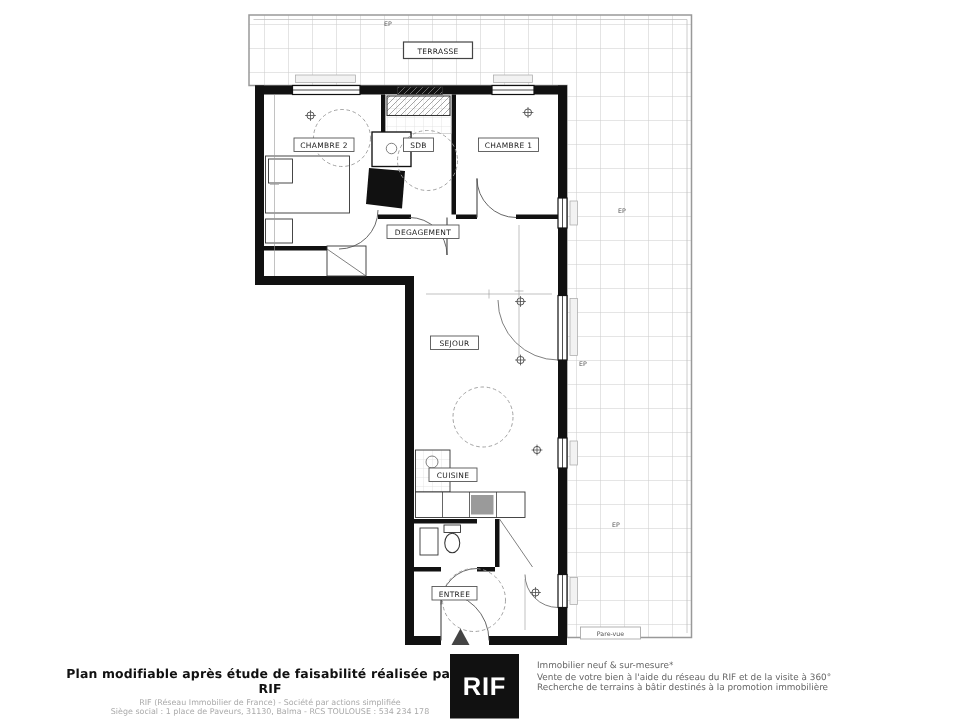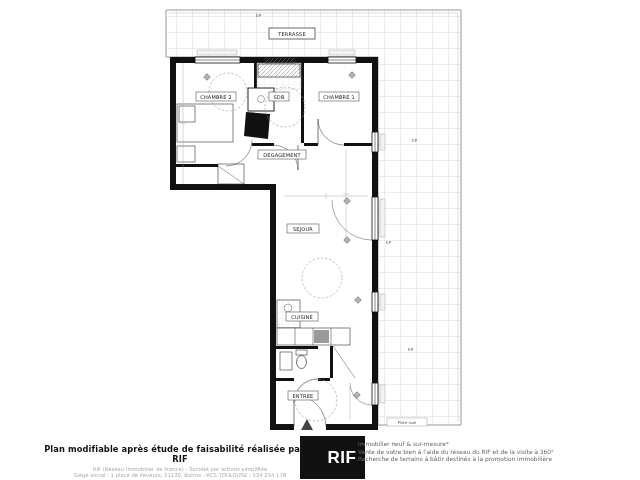--- a/index.html
+++ b/index.html
@@ -4,21 +4,21 @@
 <style>
   html,body{margin:0;padding:0;background:#fff;}
   .page{position:relative;width:640px;height:480px;background:#ffffff;overflow:hidden;
         font-family:"DejaVu Sans", sans-serif;}
   .plan-svg{position:absolute;left:0;top:0;}
   
   .footer-left{position:absolute;left:40px;top:444px;width:280px;text-align:center;}
   .footer-title{font-size:8.3px;font-weight:bold;color:#111;letter-spacing:0.1px;}
   .footer-sub{font-size:5.3px;color:#a9a9a9;line-height:6.4px;margin-top:2px;}
   .rif-logo{position:absolute;left:300px;top:436px;width:46px;height:43px;background:#111;
-            display:flex;align-items:center;justify-content:center;padding-left:19px;}
+            display:flex;align-items:center;justify-content:center;}
   .rif-logo span{color:#fff;font-weight:bold;font-size:17px;letter-spacing:0.5px;
                  font-family:"Liberation Sans", sans-serif;}
   .footer-right{position:absolute;left:358px;top:441px;width:270px;}
   .footer-right div{font-size:5.9px;color:#666;line-height:7.6px;}
   svg text{font-family:"DejaVu Sans", sans-serif;}
   .roomlbl{font-size:5px;fill:#222;letter-spacing:0.2px;}
   .tinylbl{font-size:4.2px;fill:#555;}
 </style>
 </head>
 <body>

